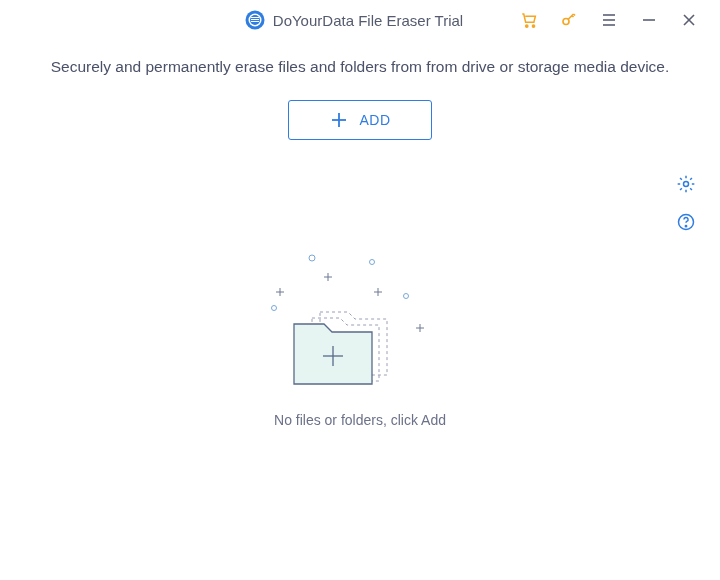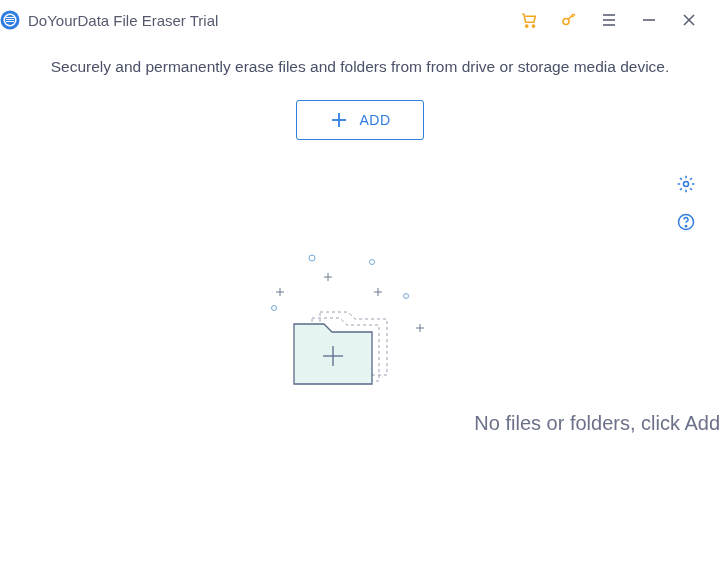--- a/index.html
+++ b/index.html
@@ -15,20 +15,21 @@
     height: 40px;
     display: flex;
     align-items: center;
     position: relative;
   }
   .title-center {
     position: absolute;
     left: 0; right: 12px;
     display: flex;
     align-items: center;
+    justify-content: center;
     gap: 8px;
     pointer-events: none;
   }
   .title-center .app-logo { pointer-events: auto; }
   .title-text {
     color: #555b6e;
     font-size: 15px;
   }
   .titlebar-right {
     margin-left: auto;
@@ -48,21 +49,21 @@
   }
   .tb-icon.orange { color: #f5a623; }
   .description {
     text-align: center;
     color: #4a5168;
     font-size: 15.5px;
     margin-top: 18px;
   }
   .add-btn {
     margin: 24px auto 0;
-    width: 128px;
+    width: 144px;
     height: 40px;
     border: 1.5px solid #2f7de1;
     border-radius: 3px;
     background: #fff;
     display: flex;
     align-items: center;
     justify-content: center;
     gap: 10px;
     cursor: pointer;
     color: #2f7de1;
@@ -93,23 +94,22 @@
     text-align: center;
   }
   .illustration {
     width: 220px;
     height: 160px;
     margin: 0 auto;
     position: relative;
   }
   .empty-text {
     color: #6b7189;
-    font-size: 20px;
+    font-size: 14px;
     margin-top: 12px;
-    text-align: right;
   }
   svg { display: block; }
 </style>
 </head>
 <body>
 
 <div class="titlebar">
   <div class="title-center">
     <span class="app-logo">
       <svg width="20" height="20" viewBox="0 0 20 20">

